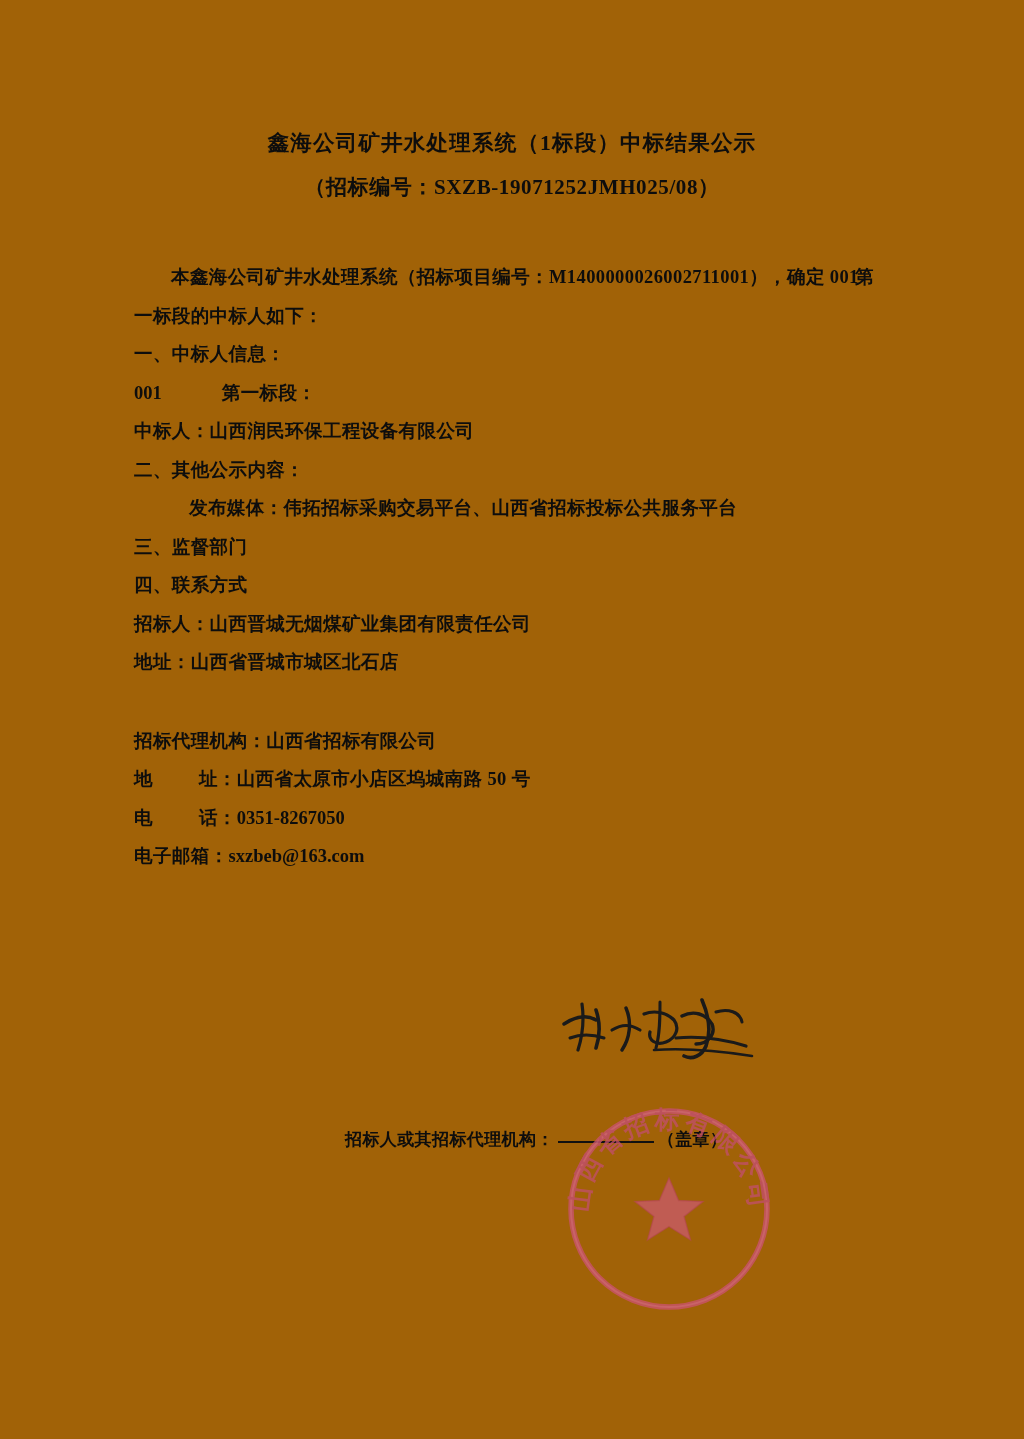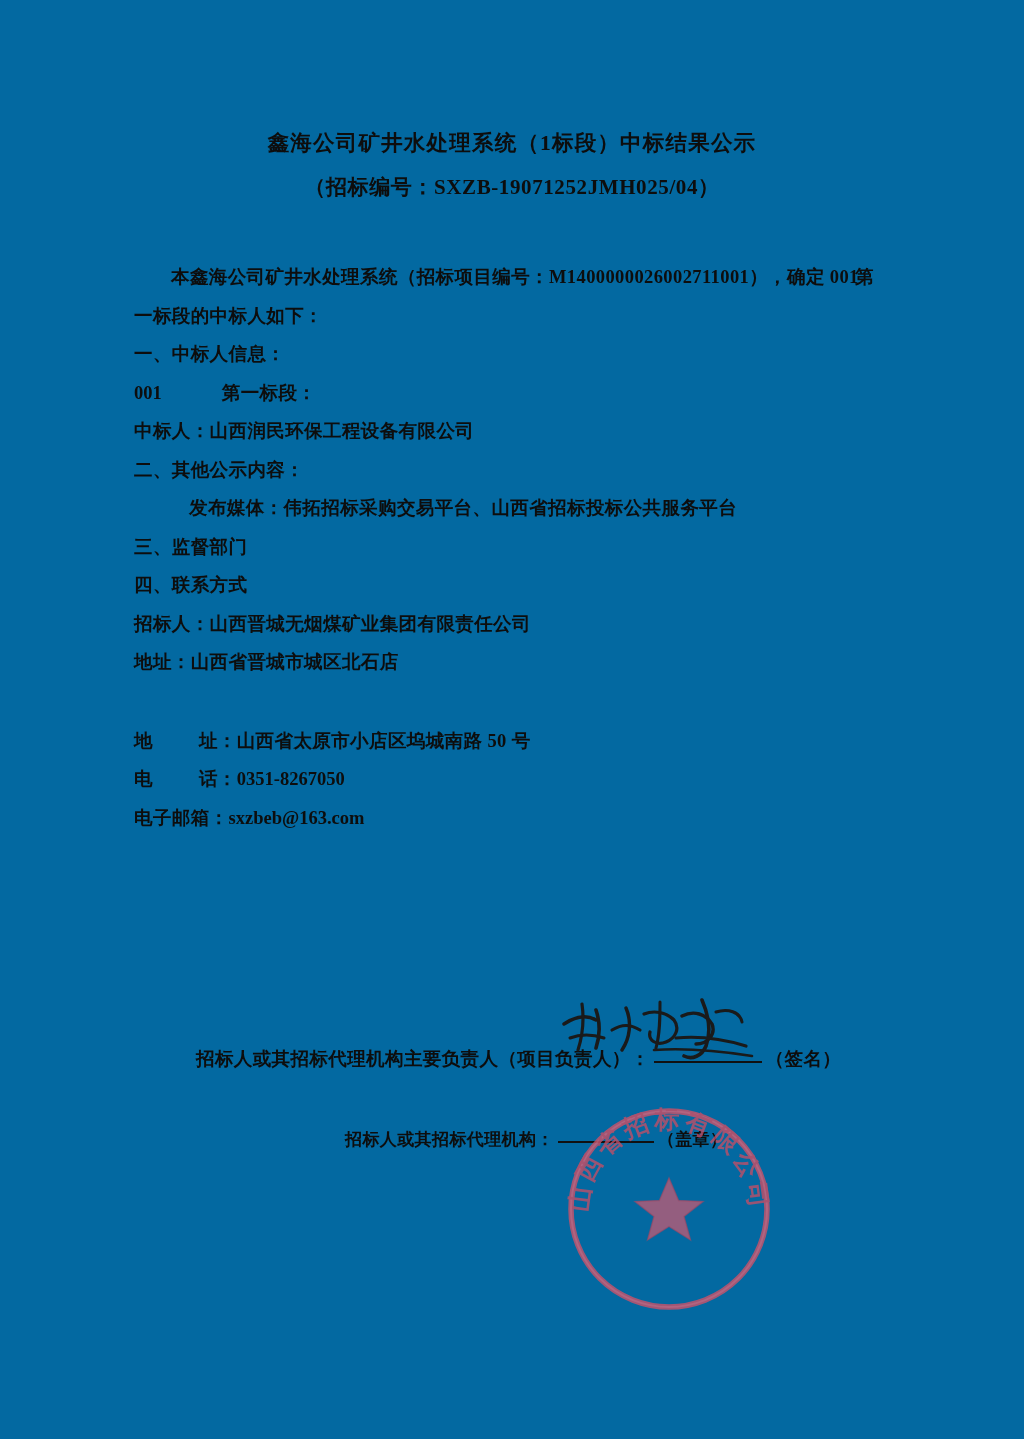--- a/index.html
+++ b/index.html
@@ -10,21 +10,21 @@
   }
   body {
     font-family: "Liberation Serif", "DejaVu Serif", serif;
     color: #0d0d0d;
   }
   .page {
     position: relative;
     width: 1024px;
     height: 1439px;
     margin: 0 auto;
-    background: #0369a1;
+    background: #a16207;
     overflow: hidden;
   }
   .doc {
     position: absolute;
     left: 0;
     top: 0;
     width: 1024px;
     height: 1439px;
   }
 
@@ -148,21 +148,21 @@
   }
 </style>
 </head>
 <body>
 
 <div class="page">
   <div class="doc">
 
     <div class="title-block">
       <div class="title-main">鑫海公司矿井水处理系统（1标段）中标结果公示</div>
-      <div class="title-sub">（招标编号：SXZB-19071252JMH025/04）</div>
+      <div class="title-sub">（招标编号：SXZB-19071252JMH025/08）</div>
     </div>
 
     <div class="body-block">
 
       <div class="line para-first">
         <span class="indent-1" style="display:inline-block;"></span><span>本鑫海公司矿井水处理系统（招标项目编号：M1400000026002711001），确定 001</span>
         <span class="tail">第</span>
       </div>
       <div class="line">
         <span>一标段的中标人如下：</span>
@@ -195,33 +195,33 @@
       <div class="line">
         <span>招标人：山西晋城无烟煤矿业集团有限责任公司</span>
       </div>
       <div class="line">
         <span>地址：山西省晋城市城区北石店</span>
       </div>
 
       <div class="gap-m"></div>
 
       <div class="line">
+        <span>招标代理机构：山西省招标有限公司</span>
+      </div>
+      <div class="line">
         <span>地</span><span class="sp-mid"></span><span>址：</span><span>山西省太原市小店区坞城南路 50 号</span>
       </div>
       <div class="line">
         <span>电</span><span class="sp-mid"></span><span>话：</span><span class="num-run">0351-8267050</span>
       </div>
       <div class="line">
         <span>电子邮箱：</span><span class="num-run">sxzbeb@163.com</span>
       </div>
     </div>
 
-    <div class="sig-line-1">
-      <span>招标人或其招标代理机构主要负责人（项目负责人）：</span><span class="blank-rule"></span><span>（签名）</span>
-    </div>
 
     <div class="sig-line-2">
       <span>招标人或其招标代理机构：</span><span class="blank-rule short"></span><span>（盖章）</span>
     </div>
 
     <div class="handwriting">
       <svg width="230" height="80" viewBox="0 0 230 80">
         <g fill="none" stroke="#1a1a1a" stroke-linecap="round" stroke-linejoin="round">
           <path d="M8,30 C20,22 30,20 40,26" stroke-width="3.4"></path>
           <path d="M26,10 C28,24 27,40 22,56" stroke-width="3.2"></path>

